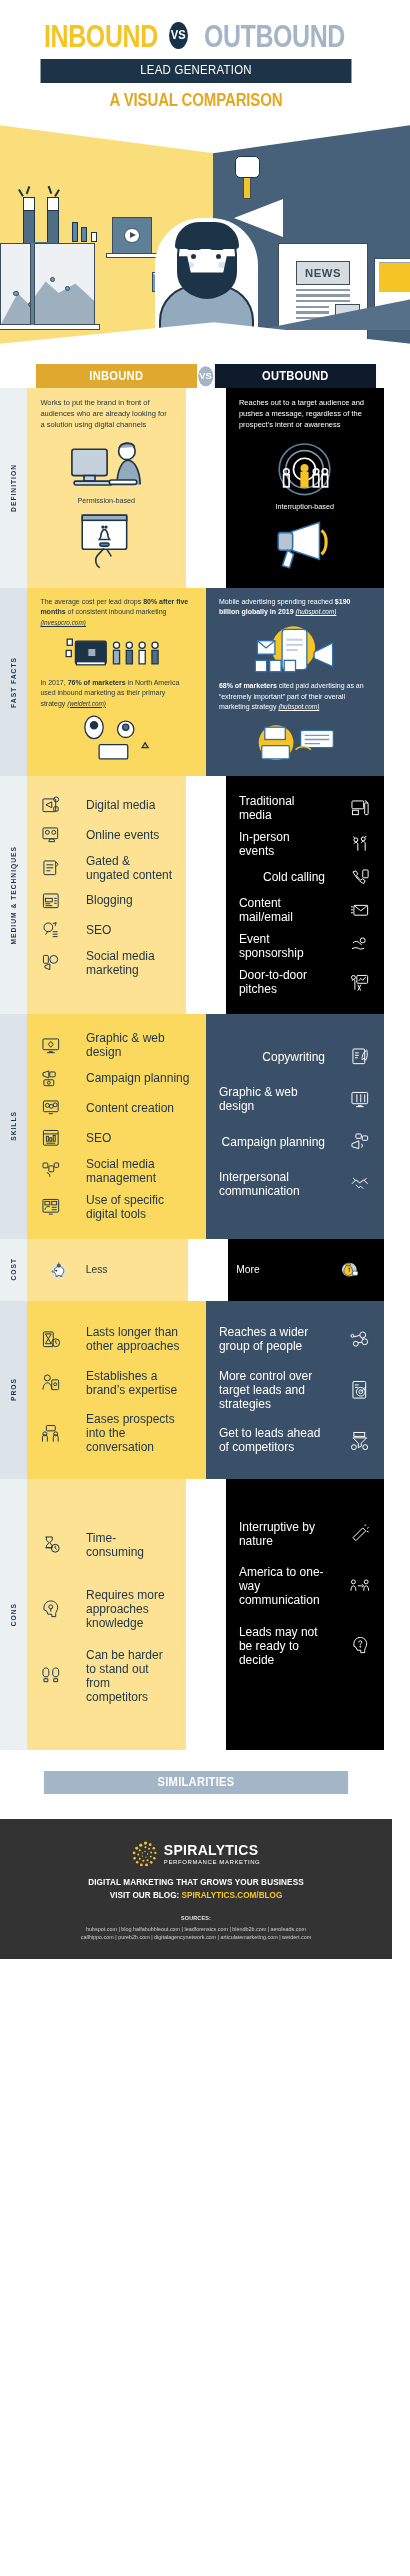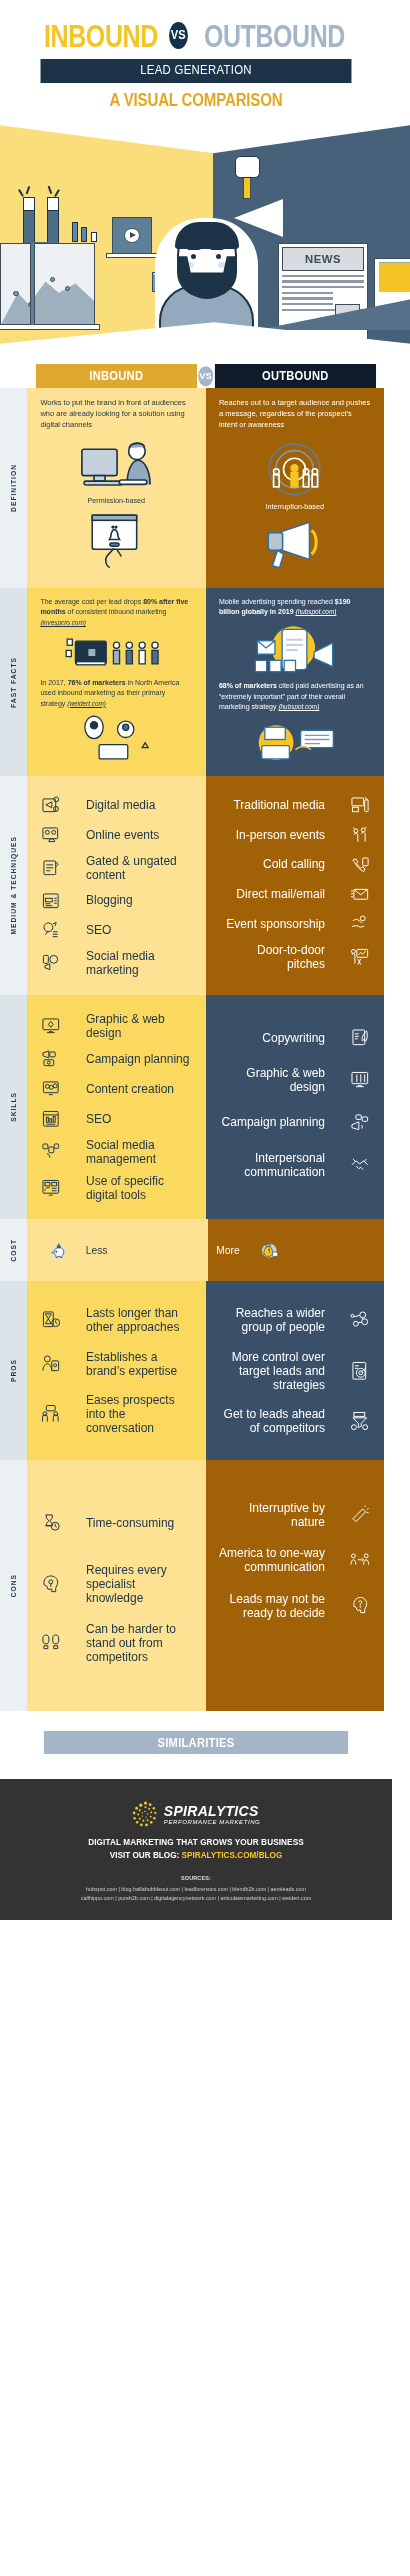--- a/index.html
+++ b/index.html
@@ -118,21 +118,21 @@
   .man { position:absolute; left:155px; top:93px; width:103px; height:139px; }
   .man .halo { position:absolute; left:0; top:0; width:103px; height:139px; background:#fff; border-radius:47px 47px 15.5px 15.5px; }
   .man .body { position:absolute; left:4.1px; top:67px; width:95px; height:72px; background:#93A9BD; border:2.1px solid #1d3448; border-radius:36px 36px 3.1px 3.1px; }
   .man .head { position:absolute; left:21.6px; top:7.2px; width:60px; height:72px; background:#fff; border:2.1px solid #1d3448; border-radius:30px 30px 25px 25px; }
   .man .hair { position:absolute; left:19.6px; top:4.1px; width:64px; height:27px; background:#1d3448; border-radius:31px 31px 4.1px 4.1px; }
   .man .beard { position:absolute; left:23px; top:38px; width:58px; height:43px; background:#1d3448; border-radius: 0 0 29px 29px; clip-path: polygon(0 0, 16% 0, 22% 38%, 78% 38%, 84% 0, 100% 0, 100% 100%, 0 100%);}
   .man .eye { position:absolute; width:5.2px;height:5.2px;border-radius:50%;background:#1d3448; top:36px;}
   .man .brow { position:absolute; width:14.4px;height:4.6px;border-radius:2.1px;background:#1d3448; top:27px;}
   .man .cheek{position:absolute;width:9.3px;height:6.2px;border-radius:50%;background:#D8E5EE;top:44px;}
   
-  .news { position:absolute; left:278px; top:118px; width:90px; height:103px; background:#fff; border:1.5px solid #3d4c58; padding:3px; }
+  .news { position:absolute; left:278px; top:118px; width:90px; height:103px; background:#fff; border:1.5px solid #3d4c58; padding:17px; }
   .news .masthead { height:24px; background:#D7DCE0; border:1px solid #3d4c58; display:flex;align-items:center;justify-content:center;
     font-weight:700; font-size:11.3px; color:#3d4c58; letter-spacing:0.5px;}
   .news .ln { height:2.1px; background:#8d9aa6; margin-top:3.6px; }
   .news .thumb{position:absolute;right:7.2px;bottom:21.6px;width:25px;height:19.6px;background:#D7DCE0;border:1px solid #3d4c58;}
   
   .megabig { position:absolute; left:234px; top:67px; width:62px; height:57px; }
   .megabig .cone { position:absolute; left:0; top:7.2px; width:0; height:0;
     border-top:19.6px solid transparent; border-bottom:19.6px solid transparent; border-right:49px solid #fff; }
   .megabig .handle{position:absolute;left:9.3px;top:-21.6px;width:8.2px;height:28px;background:#F5C425;border:1.5px solid #3d4c58;}
   .megabig .fist{position:absolute;left:1px;top:-36px;width:25px;height:21.6px;background:#fff;border:1.5px solid #1d3448;border-radius:5.2px;}
@@ -171,60 +171,60 @@
     font-weight:700; font-size:6.7px; letter-spacing:1px; color:#1d3448;
     white-space: nowrap;
   }
   .row .cell { flex:1; padding: 9.3px 13.4px; }
   .row .cell.inb { color:#1d3448; }
   .row .cell.outb { color:#ffffff; }
 
   
   .row.t-a .rail { background:#EBF0F3; }
   .row.t-a .cell.inb { background:#FCE292; }
-  .row.t-a .cell.outb { background:#a16207; }
+  .row.t-a .cell.outb { background:#000000;margin-left:40px; }
   .row.t-b .rail { background:#DDE4E9; }
   .row.t-b .cell.inb { background:#FBD95F; }
   .row.t-b .cell.outb { background:#3A5068; }
 
   .deftext { font-size:7.5px; line-height:1.5; }
   .caption { text-align:center; font-size:7.2px; margin-top:4.1px; }
   .fact { font-size:7px; line-height:1.5; }
   .fact b { font-weight:700; }
   .src { text-decoration: underline; font-style: italic; font-size:6.4px; }
 
   .list { list-style:none; }
   .list li { display:flex; align-items:center; gap:24px; margin: 8.2px 0; font-size:12px; }
-  .list.right li { justify-content: flex-end; text-align:right; }
+  .list.right li { justify-content: flex-end; }
   .ico {
     width:21.6px; height:21.6px; flex:0 0 21.6px;
     display:flex; align-items:center; justify-content:center;
   }
   .ico svg { width:19.6px; height:19.6px; }
   .ico.dark svg { stroke:#1d3448; }
   .ico.light svg { stroke:#ffffff; }
 
   .costrow .cell { display:flex; align-items:center; gap:9.3px; min-height: 62px; }
-  .costrow .cell.outb { justify-content:flex-start;padding-left:8px; }
+  .costrow .cell.outb { justify-content:space-between;padding-left:8px; }
   .costword { font-size:10.3px; }
 
   
   .illus { display:flex; align-items:center; justify-content:center; margin:5.2px 0; }
   .illus svg { max-width:100%; }
 
   
   .sim-wrap { margin: 20.6px 27px 0 27px; }
   .sim-head { background:#A3B5C6; color:#fff; text-align:center; padding:4.6px 0;
     font-family:"Liberation Sans Narrow","Liberation Sans",sans-serif; font-weight:700; font-size:12.4px; letter-spacing:0.3px; transform:scaleX(0.9); }
   .sim-body { background:#E5EBEF; padding: 13.4px 0 15.5px 46px; }
   .sim-body div { font-size:7.7px; margin: 8.2px 0; color:#1d3448; }
 
   
   .footer { background:#333333; color:#fff; margin-top:25px; padding: 21.6px 0 17.5px 0; text-align:center; }
-  .logo-row { display:flex; align-items:center; justify-content:center; gap:5.2px;font-style:italic; }
+  .logo-row { display:flex; align-items:center; justify-content:center; gap:5.2px; }
   .logo-mark { width:27px; height:27px; position:relative; }
   .logo-text { text-align:left; }
   .logo-text .nm { font-weight:700; font-size:14px; letter-spacing:0.3px; line-height:1; }
   .logo-text .sub { font-size:6px; letter-spacing:0.6px; margin-top:1.5px;
     font-family:"Liberation Sans Narrow","Liberation Sans",sans-serif; }
   .ftag { margin-top:10.3px; font-weight:700; font-size:8.2px; letter-spacing:0.1px;
     font-family:"Liberation Sans Narrow","Liberation Sans",sans-serif; }
   .fblog { margin-top:3.6px; font-weight:700; font-size:8.2px;
     font-family:"Liberation Sans Narrow","Liberation Sans",sans-serif; }
   .fblog .u { color:#F5C425; }
@@ -566,21 +566,21 @@
           <li>
             <span>Cold calling</span>
             <span class="ico light">
               <svg viewBox="0 0 40 40" fill="none" stroke-width="2">
                   <path d="M6 10c8 14 14 20 22 24l3-6-6-4-3 3c-4-3-7-6-9-10l3-3-4-6z"></path>
                   <rect x="26" y="6" width="11" height="16" rx="2"></rect>
                 </svg>
             </span>
           </li>
           <li>
-            <span>Direct mail/email</span>
+            <span>Content mail/email</span>
             <span class="ico light">
               <svg viewBox="0 0 40 40" fill="none" stroke-width="2">
                   <rect x="8" y="11" width="28" height="20" rx="2"></rect>
                   <path d="M8 11l14 11 14-11"></path>
                   <path d="M2 14h4M2 20h4M2 26h4"></path>
                 </svg>
             </span>
           </li>
           <li>
             <span>Event sponsorship</span>
@@ -864,21 +864,21 @@
             <span>Time-consuming</span>
           </li>
           <li style="margin:17.5px 0">
             <span class="ico dark">
               <svg viewBox="0 0 40 40" fill="none" stroke-width="2">
                   <path d="M6 18c0-9 7-14 14-14s14 5 14 13c0 6-4 9-4 13v6h-8v-5h-8l-2-6-6-3z"></path>
                   <circle cx="20" cy="16" r="4"></circle>
                   <path d="M20 20v6"></path>
                 </svg>
             </span>
-            <span>Requires every specialist knowledge</span>
+            <span>Requires more approaches knowledge</span>
           </li>
           <li style="margin:17.5px 0">
             <span class="ico dark">
               <svg viewBox="0 0 40 40" fill="none" stroke-width="2">
                   <path d="M4 10c0-4 3-6 6-6s6 2 6 6v8l-3 4H7l-3-4z"></path>
                   <path d="M6 26h8v6H6z"></path>
                   <path d="M24 10c0-4 3-6 6-6s6 2 6 6v8l-3 4h-6l-3-4z"></path>
                   <path d="M26 26h8v6h-8z"></path>
                 </svg>
             </span>

